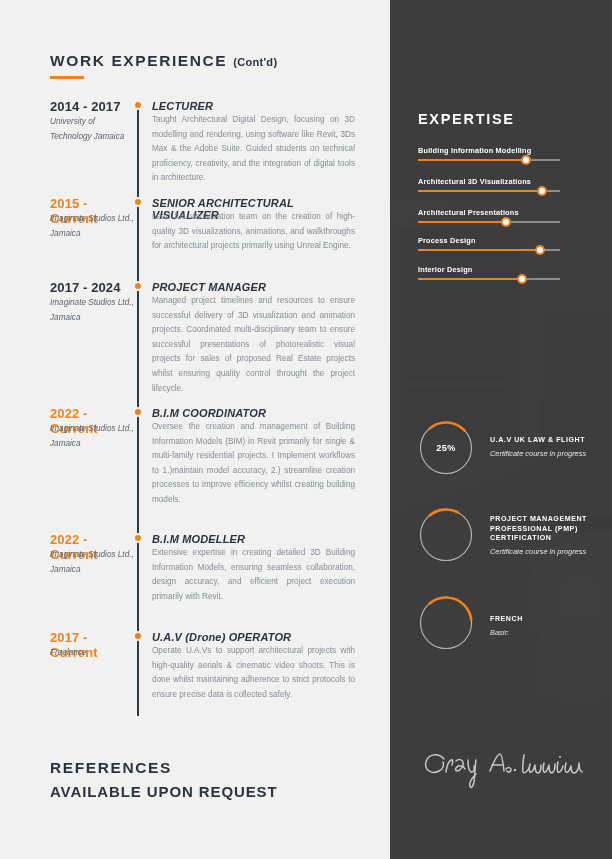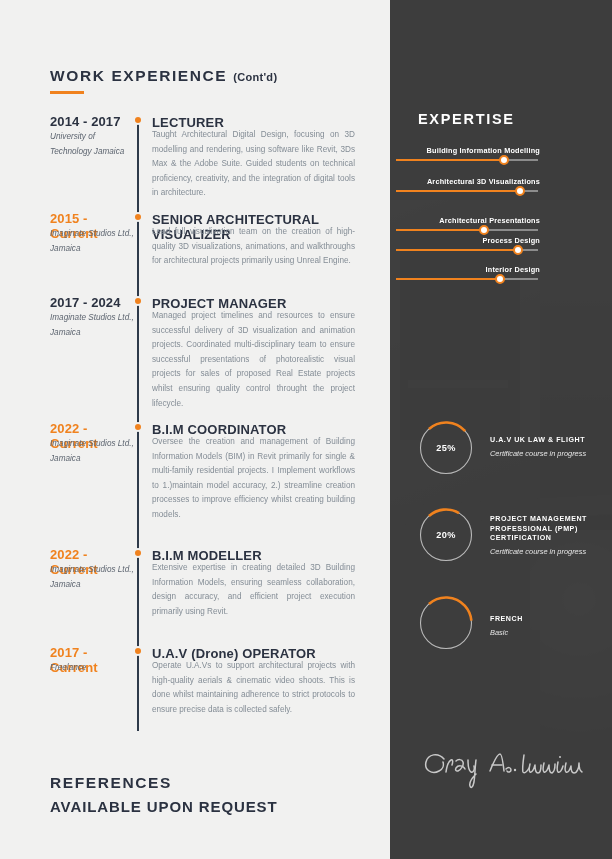--- a/index.html
+++ b/index.html
@@ -14,21 +14,21 @@
     position: relative;
     width: 612px;
     height: 859px;
     overflow: hidden;
     background: #f1f1f0;
   }
 
   
   #left-col {
     position: absolute;
-    left: 0; top: 15px;
+    left: 0; top: 0;
     width: 390px; height: 719px;
     background: #f1f1f0;
     border-radius: 6px;
   }
 
   .section-title {
     position: absolute;
     font-size: 15.5px;
     font-weight: bold;
     letter-spacing: 1.6px;
@@ -84,24 +84,25 @@
     width: 10px; height: 10px;
     border-radius: 50%;
     background: #f0821e;
     border: 2px solid #f1f1f0;
     box-sizing: border-box;
   }
   .tl-role {
     position: absolute;
     left: 152px;
     width: 205px;
-    font-size: 13px;
+    font-size: 11px;
     font-weight: bold;
     letter-spacing: 0.15px;
     color: #2b3241;
+    font-style: italic;
   }
   .tl-desc {
     position: absolute;
     left: 152px;
     width: 203px;
     top: 13px;
     font-size: 8.2px;
     color: #848d96;
     line-height: 14.6px;
     text-align: justify;
@@ -149,21 +150,21 @@
   .r-title {
     position: absolute;
     color: #ffffff;
     font-size: 14.5px;
     font-weight: bold;
     letter-spacing: 1.7px;
   }
   #exp-title { left: 418px; top: 111px; }
   #cp-title  { left: 418px; top: 361px; line-height: 21px; }
 
-  .skill { position: absolute; left: 396px; width: 144px; text-align: right; }
+  .skill { position: absolute; left: 418px; width: 144px; }
   .skill-label {
     font-size: 7.3px;
     font-weight: bold;
     color: #ffffff;
     letter-spacing: 0.2px;
     margin-bottom: 4px;
   }
   .skill-track {
     position: relative;
     width: 142px;
@@ -271,21 +272,21 @@
           <div class="tl-org">Imaginate Studios Ltd., Jamaica</div>
           <div class="tl-dot"></div>
           <div class="tl-role">B.I.M COORDINATOR</div>
           <div class="tl-desc">Oversee the creation and management of Building Information Models (BIM) in Revit primarily for single &amp; multi-family residential projects. I Implement workflows to 1.)maintain model accuracy, 2.) streamline creation processes to improve efficiency whilst creating building models.</div>
         </div>
         <div class="tl-entry" style="top: 533px;">
           <div class="tl-date current">2022 - Current</div>
           <div class="tl-org">Imaginate Studios Ltd., Jamaica</div>
           <div class="tl-dot"></div>
           <div class="tl-role">B.I.M  MODELLER</div>
-          <div class="tl-desc">Extensive expertise in creating detailed 3D Building Information Models, ensuring seamless collaboration, design accuracy, and efficient project execution primarily using Revit.</div>
+          <div class="tl-desc">Extensive expertise in creating detailed 3D Building Information Models, ensuring seamless collaboration, design accuracy, and efficient project execution primarily with Revit.</div>
         </div>
         <div class="tl-entry" style="top: 631px;">
           <div class="tl-date current">2017 - Current</div>
           <div class="tl-org">Freelance</div>
           <div class="tl-dot"></div>
           <div class="tl-role">U.A.V (Drone) OPERATOR</div>
           <div class="tl-desc">Operate U.A.Vs to support architectural projects with high-quality aerials &amp; cinematic video shoots. This is done whilst maintaining adherence to strict protocols to ensure precise data is collected safely.</div>
         </div>
       </div>
 
@@ -317,21 +318,21 @@
             <div class="skill-knob" style="left: 76%;"></div>
           </div>
         </div>
         <div class="skill" style="top: 177px;">
           <div class="skill-label">Architectural 3D Visualizations</div>
           <div class="skill-track">
             <div class="skill-fill" style="width: 87%;"></div>
             <div class="skill-knob" style="left: 87%;"></div>
           </div>
         </div>
-        <div class="skill" style="top: 208px; margin-top: 8px;">
+        <div class="skill" style="top: 208px;">
           <div class="skill-label">Architectural Presentations</div>
           <div class="skill-track">
             <div class="skill-fill" style="width: 62%;"></div>
             <div class="skill-knob" style="left: 62%;"></div>
           </div>
         </div>
         <div class="skill" style="top: 236px;">
           <div class="skill-label">Process Design</div>
           <div class="skill-track">
             <div class="skill-fill" style="width: 86%;"></div>
@@ -358,21 +359,20 @@
           <div class="pursuit-text" style="top: 16px;">
             <div class="pursuit-name">U.A.V UK LAW &amp; FLIGHT</div>
             <div class="pursuit-note">Certificate course in progress</div>
           </div>
         </div>
         <div class="pursuit" style="top: 507px; width: 200px; height: 58px;">
           <svg width="56" height="56" viewBox="0 0 56 56">
             <circle cx="28" cy="28" r="25.5" fill="none" stroke="#b9b9b9" stroke-width="1.1"></circle>
             <circle cx="28" cy="28" r="25.5" fill="none" stroke="#f0821e" stroke-width="2.6" stroke-linecap="butt" stroke-dasharray="32.04424506661589 160.22122533307945" transform="rotate(-132 28 28)"></circle>
           </svg>
-          <div class="pursuit-pct">20%</div>
           <div class="pursuit-text" style="top: 8px;">
             <div class="pursuit-name">PROJECT MANAGEMENT PROFESSIONAL (PMP) CERTIFICATION</div>
             <div class="pursuit-note">Certificate course in progress</div>
           </div>
         </div>
         <div class="pursuit" style="top: 595px; width: 200px; height: 58px;">
           <svg width="56" height="56" viewBox="0 0 56 56">
             <circle cx="28" cy="28" r="25.5" fill="none" stroke="#b9b9b9" stroke-width="1.1"></circle>
             <circle cx="28" cy="28" r="25.5" fill="none" stroke="#f0821e" stroke-width="2.6" stroke-linecap="butt" stroke-dasharray="56.077428866577804 160.22122533307945" transform="rotate(-132 28 28)"></circle>
           </svg>

